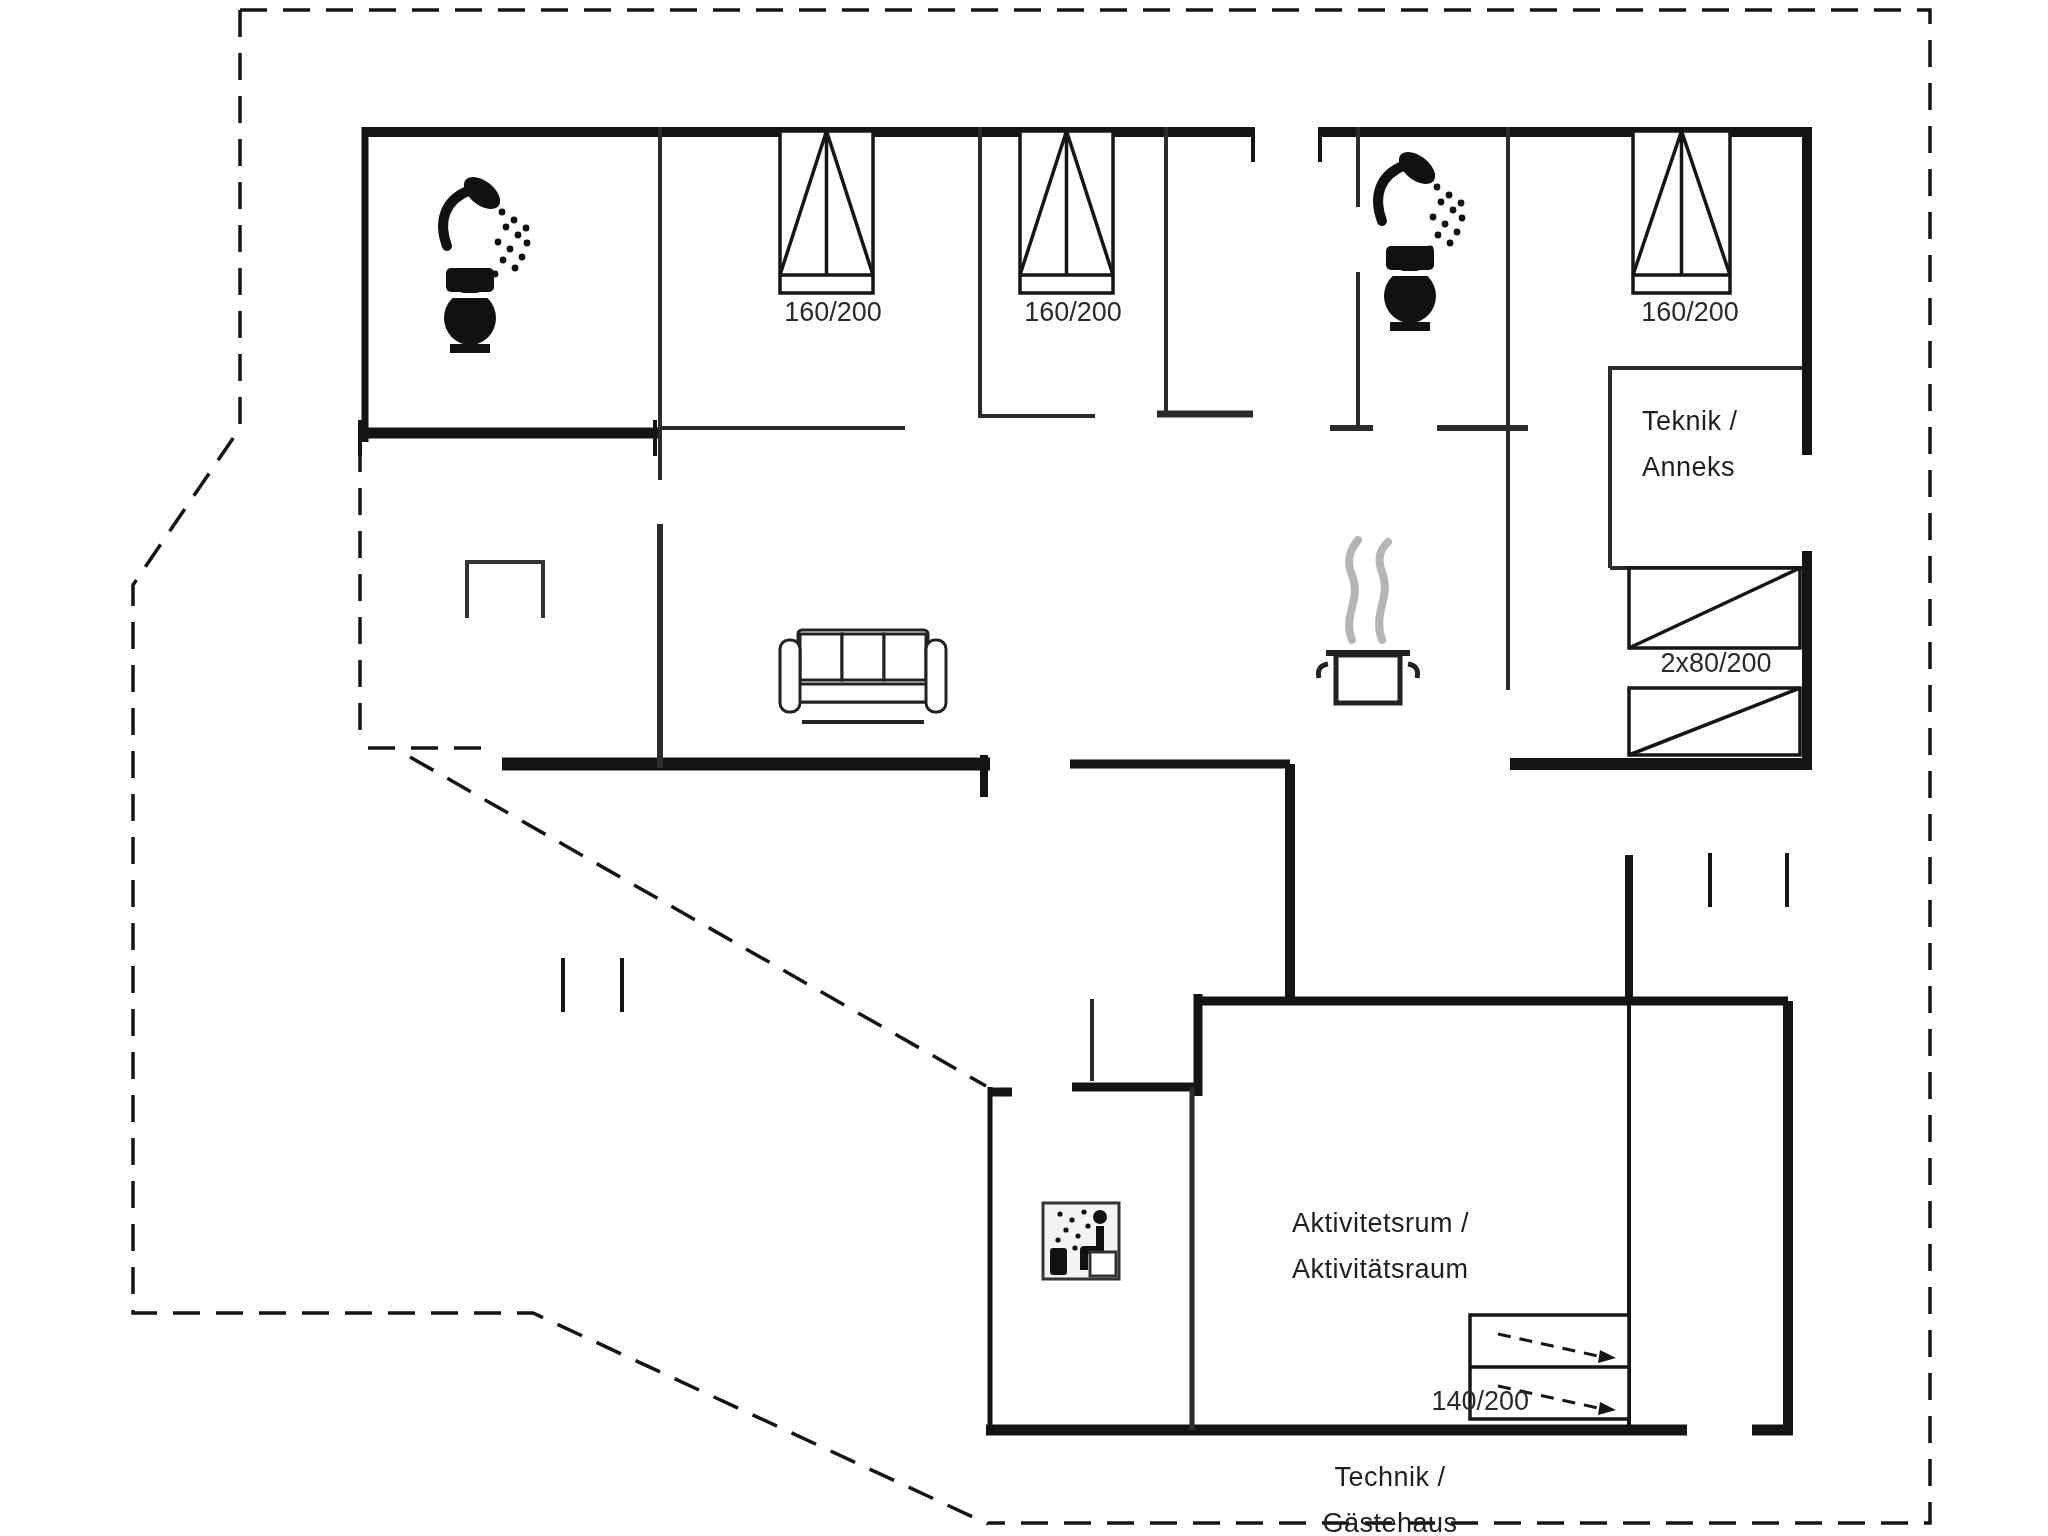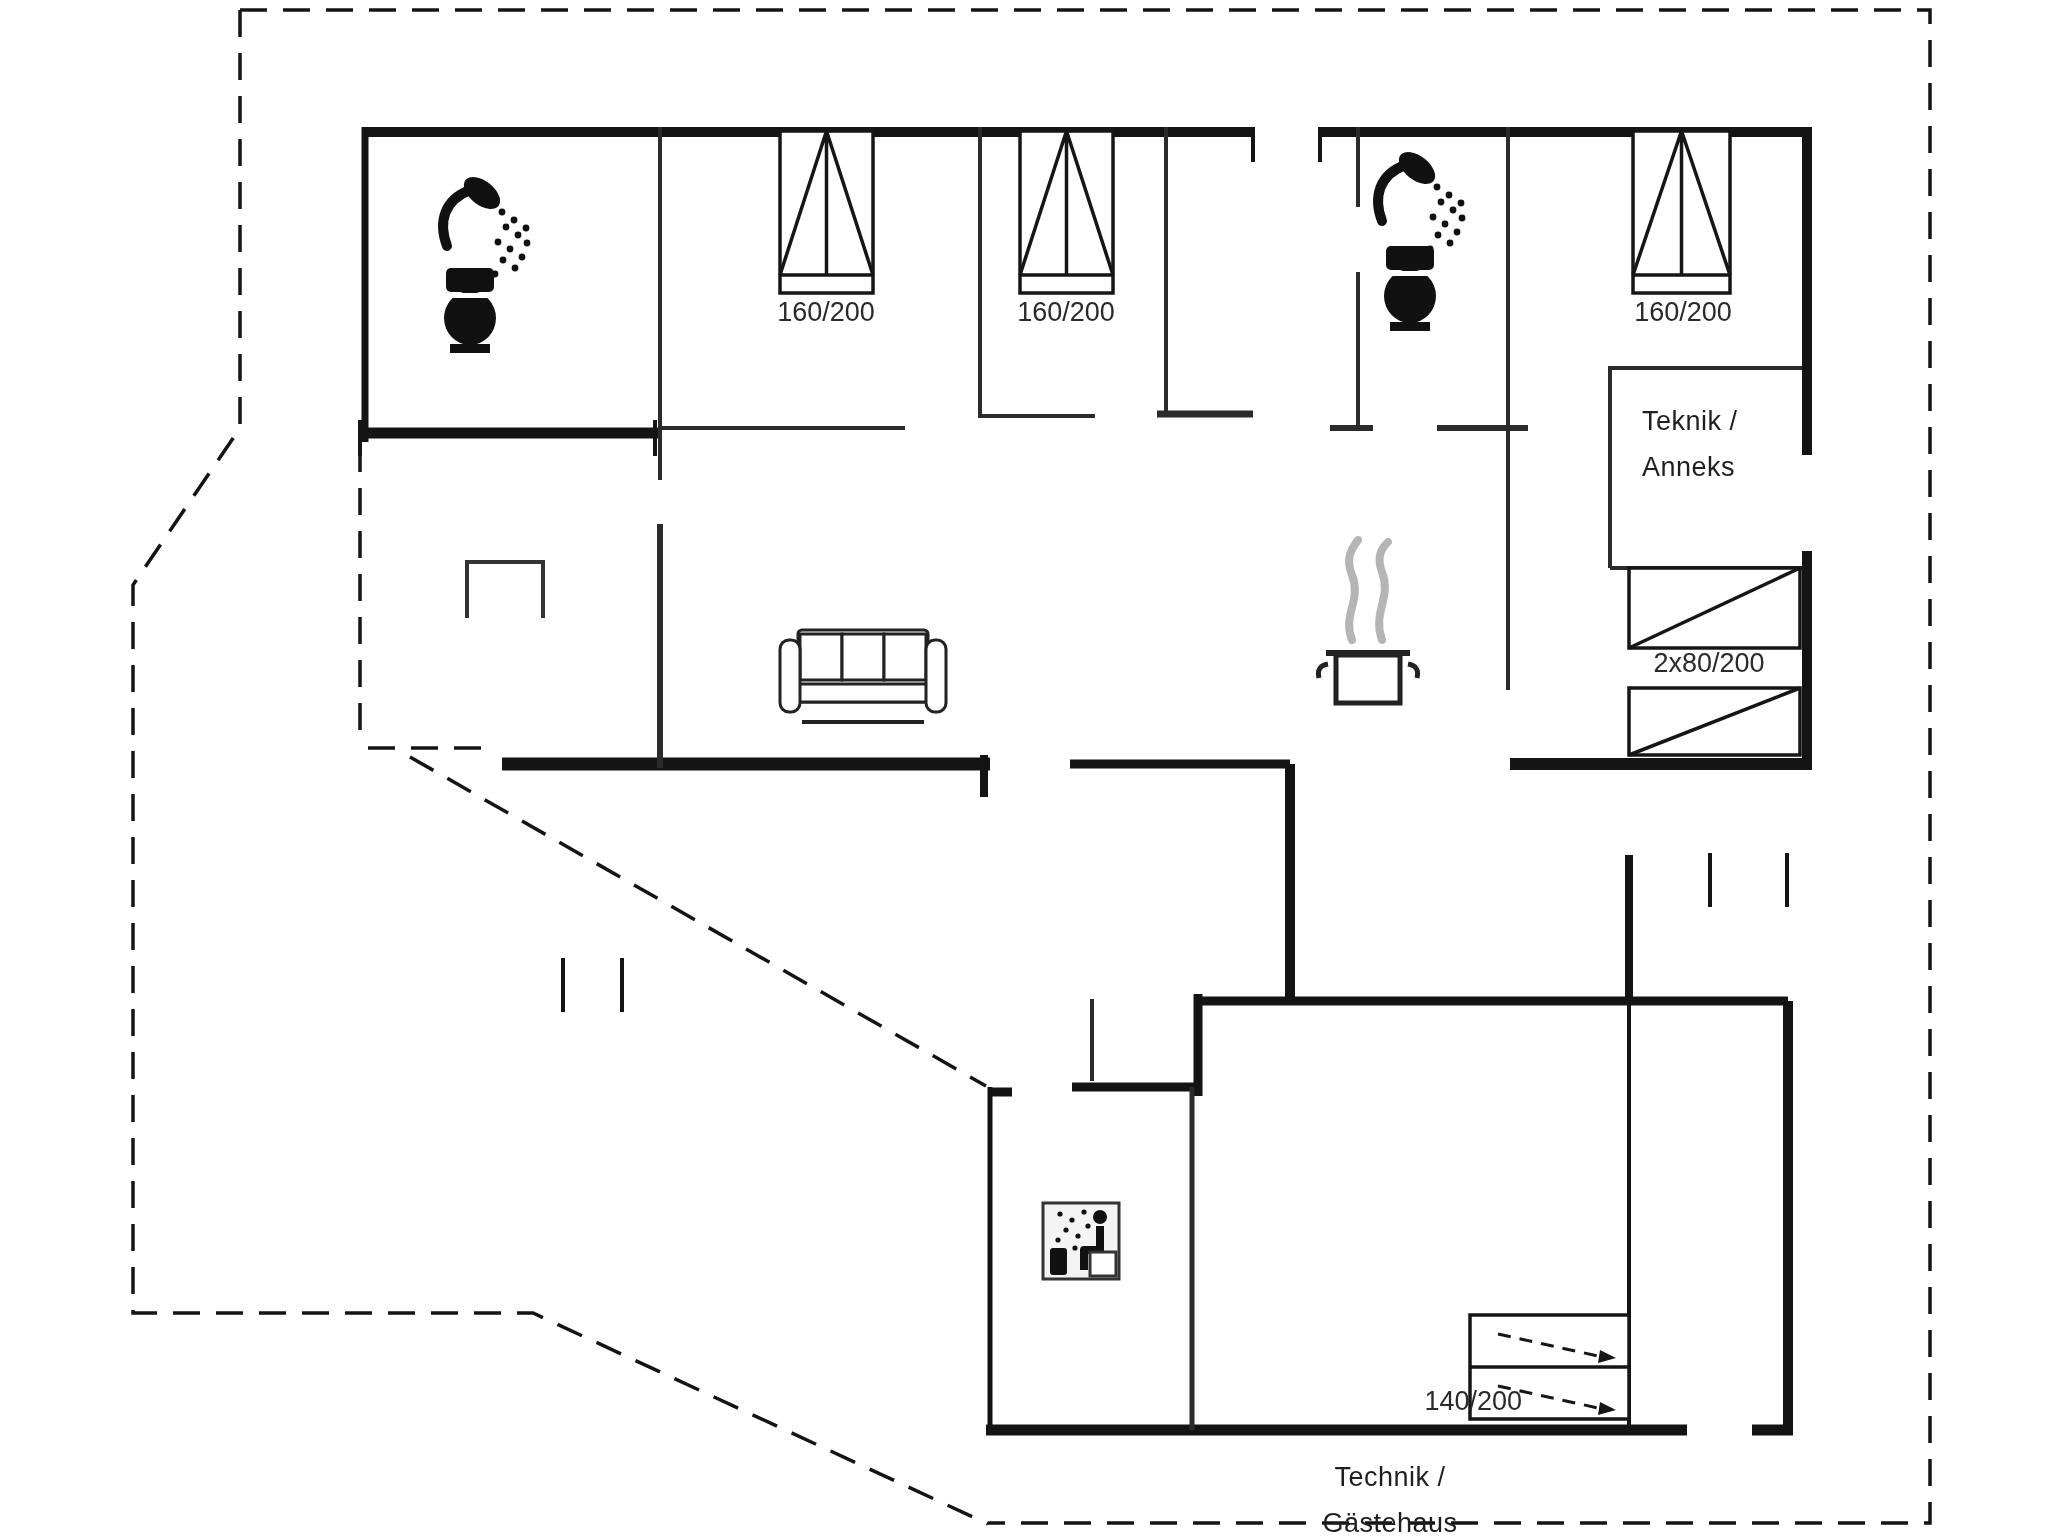--- a/index.html
+++ b/index.html
@@ -18,20 +18,21 @@
     font-size:27px;
     line-height:46px;
     letter-spacing:0.5px;
   }
   .bedlbl{
     position:absolute;
     white-space:nowrap;
     color:#2a2a2a;
     font-size:27px;
     line-height:27px;
+    margin-left:7px;
   }
   .center{transform:translateX(-50%);}
 </style>
 </head>
 <body>
 
 <div class="plan">
 
   <svg width="2048" height="1536" viewBox="0 0 2048 1536">
 
@@ -224,19 +225,23 @@
   <div class="bedlbl center" style="left:1683px;top:299px;">160/200</div>
   <div class="bedlbl center" style="left:1709px;top:650px;">2x80/200</div>
   <div class="bedlbl" style="left:1392px;top:1388px;width:130px;text-align:right;">140/200</div>
 
   <div class="lbl" style="left:1642px;top:398px;">
     <div>Teknik /</div>
     <div>Anneks</div>
   </div>
 
 
+  <div class="lbl" style="left:1292px;top:1200px;">
+    <div>Aktivitetsrum /</div>
+    <div>Aktivitätsraum</div>
+  </div>
 
   <div class="lbl" style="left:1260px;top:1454px;width:260px;text-align:center;">
     <div>Technik /</div>
     <div>Gästehaus</div>
   </div>
 
 </div>
 
 </body></html>

